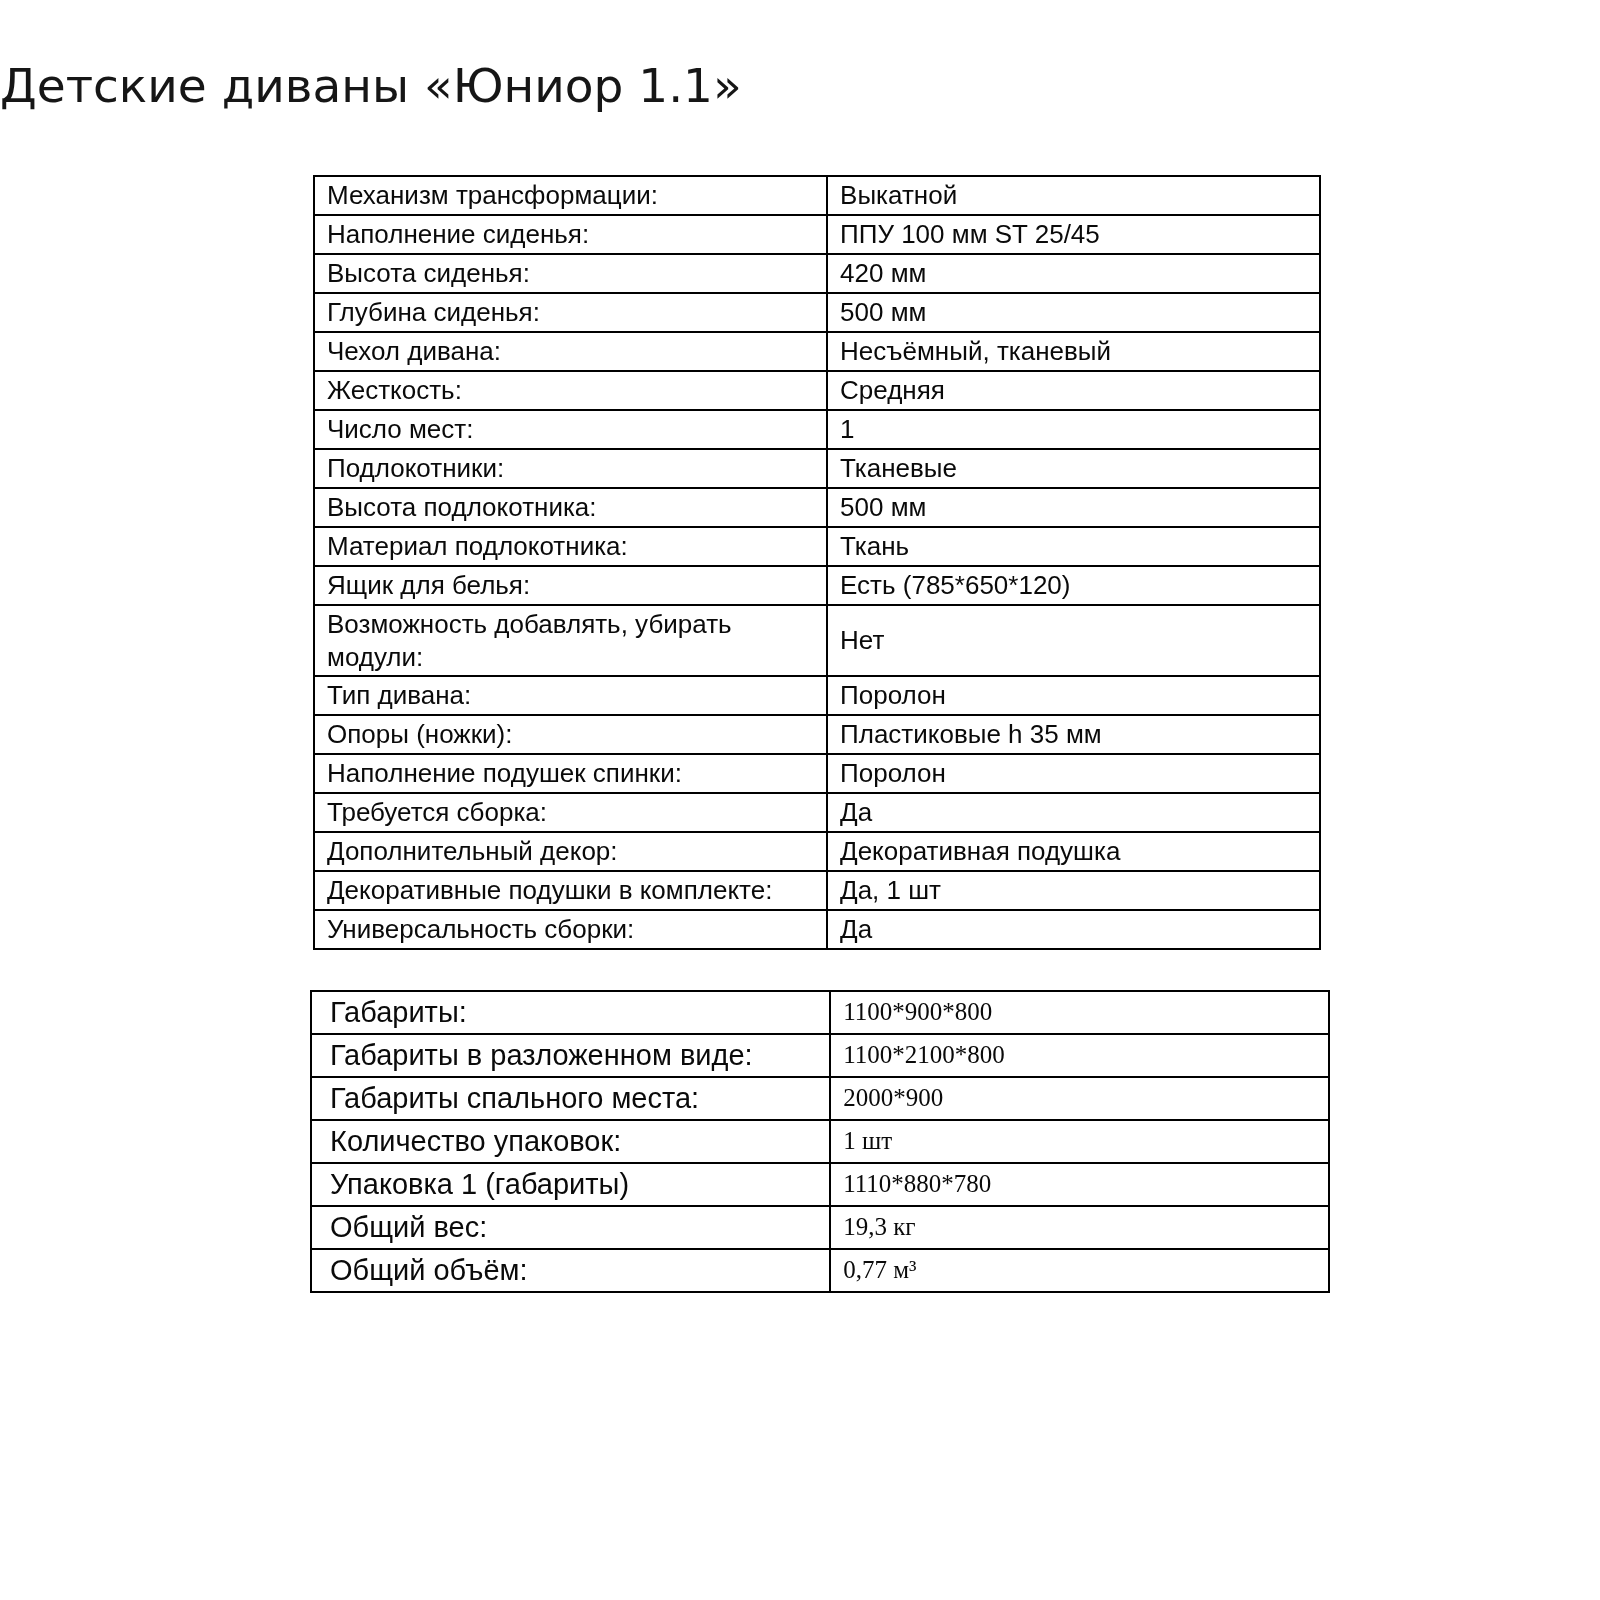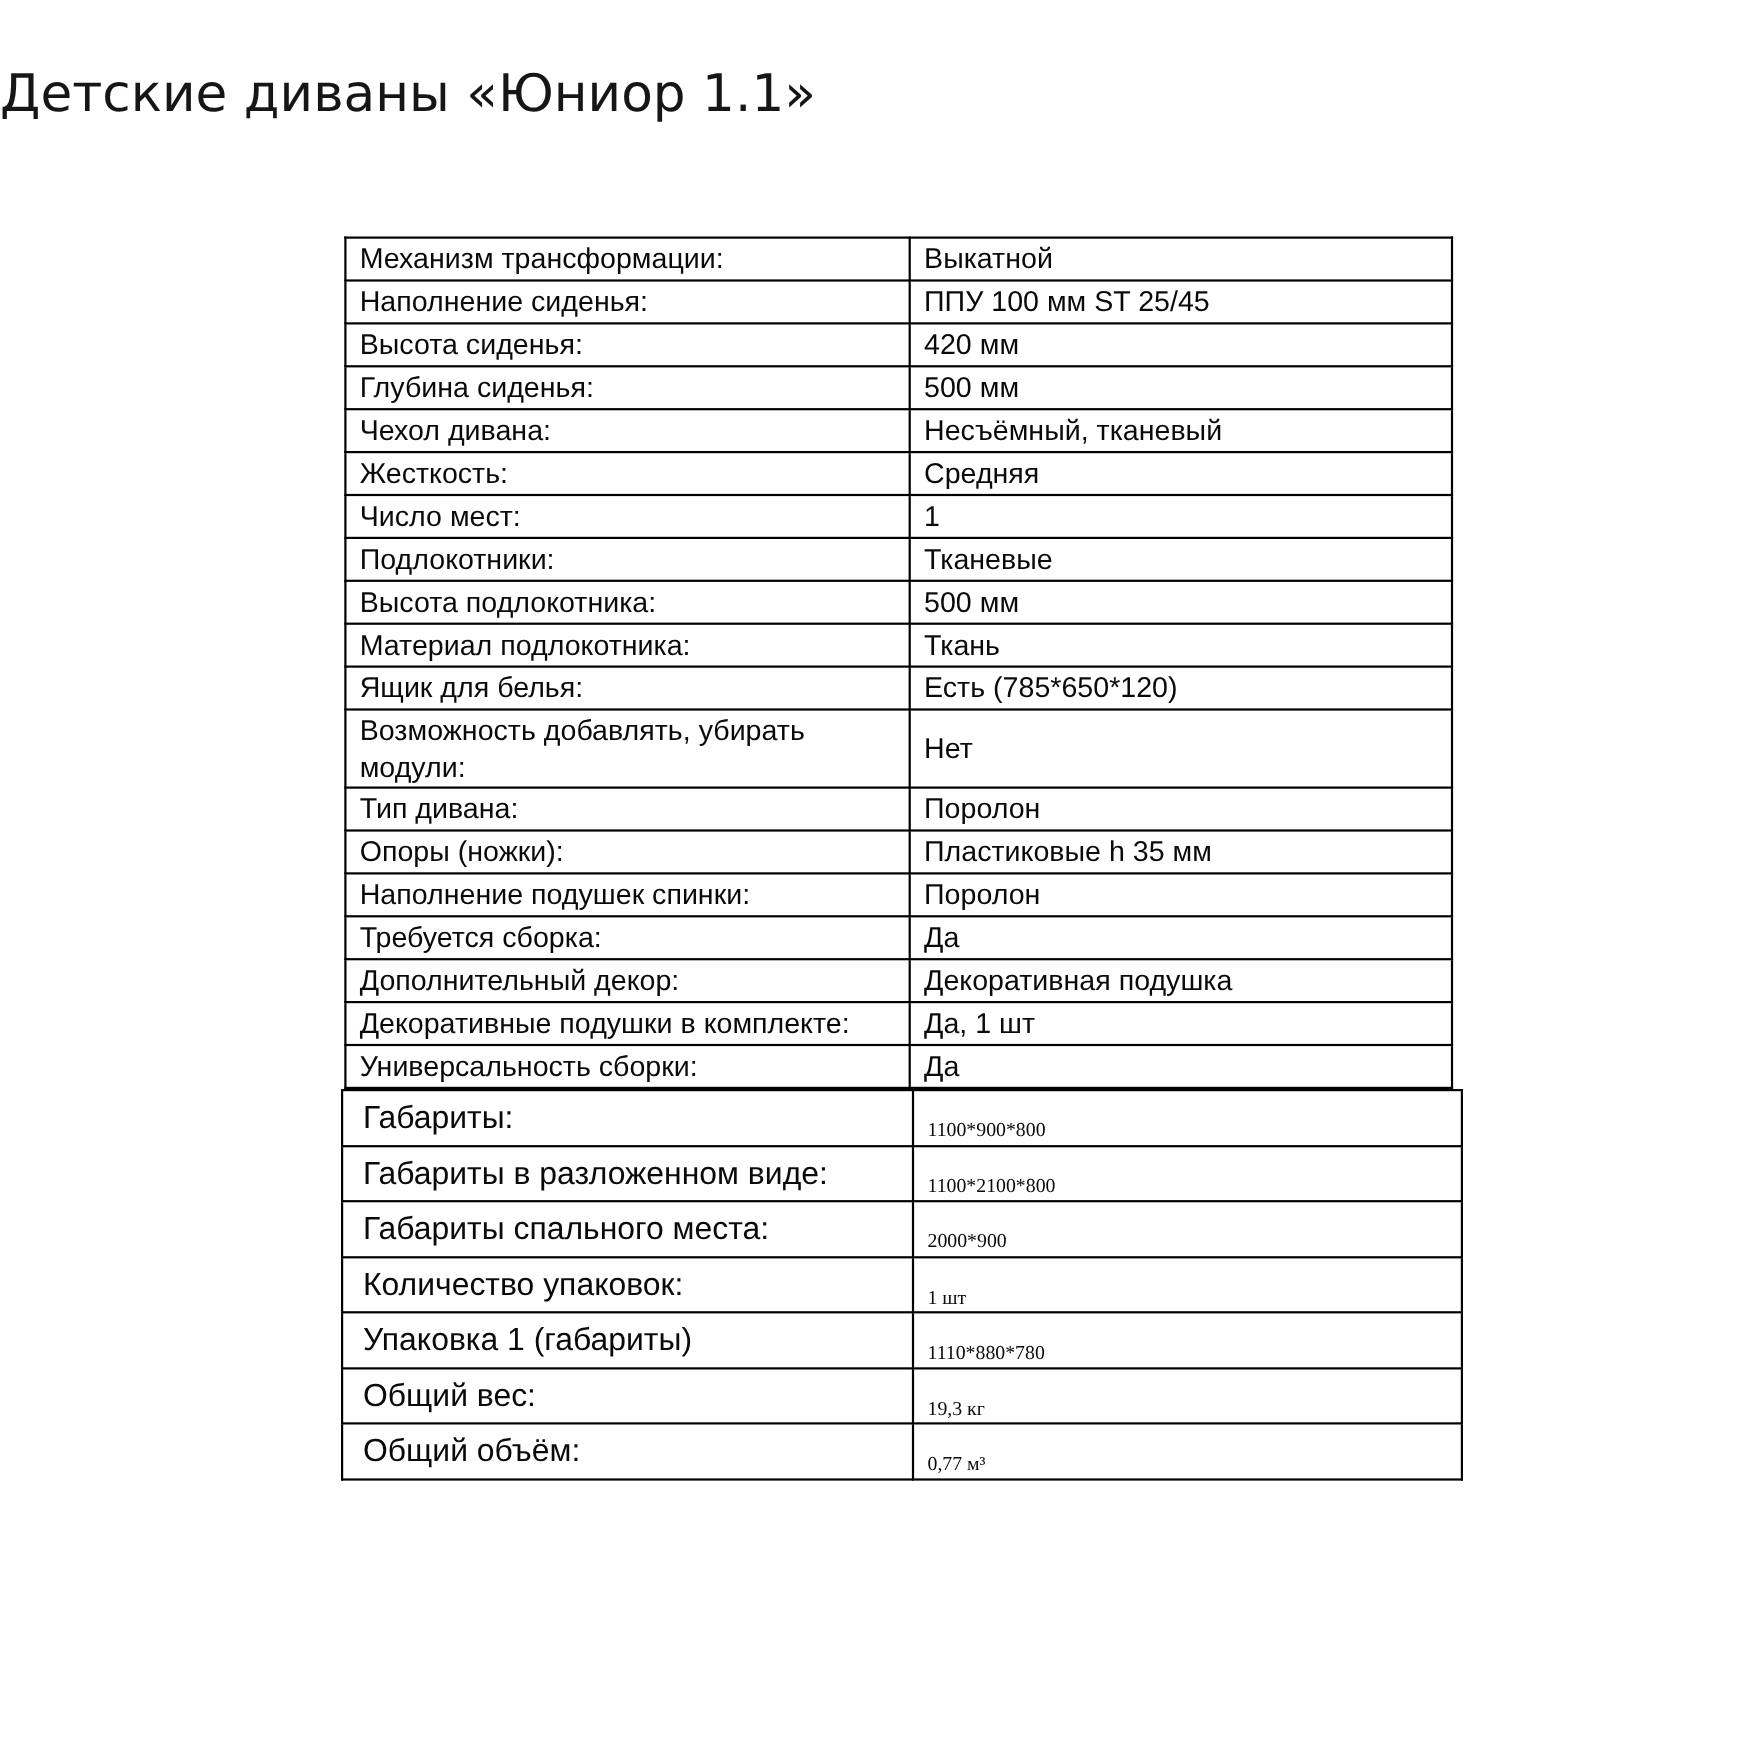--- a/index.html
+++ b/index.html
@@ -20,40 +20,40 @@
     font-weight: 400;
     color: #161616;
     font-family: "DejaVu Sans", "Liberation Sans", sans-serif;
   }
   table.spec {
     position: absolute;
     border-collapse: collapse;
     table-layout: fixed;
     background: #ffffff;
   }
-  table.specs-table { left: 313px; top: 175px; width: 1008px; margin-top: 40px; }
+  table.specs-table { left: 313px; top: 175px; width: 1008px; }
   table.dims-table  { left: 310px; top: 990px; width: 1020px; }
   table.spec td {
     border: 2px solid #000000;
     padding: 2px 12px;
     font-size: 26px;
     line-height: 1.25;
     vertical-align: middle;
     color: #0a0a0a;
     overflow: hidden;
   }
   .specs-table td { height: 39px; }
   .specs-table .label-cell { width: 51%; }
   .dims-table td { height: 43px; }
   .dims-table .label-cell { width: 51%; font-size: 29px; padding-left: 18px; }
   .dims-table .value-cell {
     font-family: "Liberation Serif", serif;
-    font-size: 18px;
+    font-size: 25px;
     vertical-align: top;
-    padding-top: 24px;
+    padding-top: 4px;
   }
   td.indent { padding-left: 48px; }
 </style>
 </head>
 <body>
 
 <div class="page-title">Детские диваны «Юниор 1.1»</div>
 
 <table class="spec specs-table">
   <tbody>

